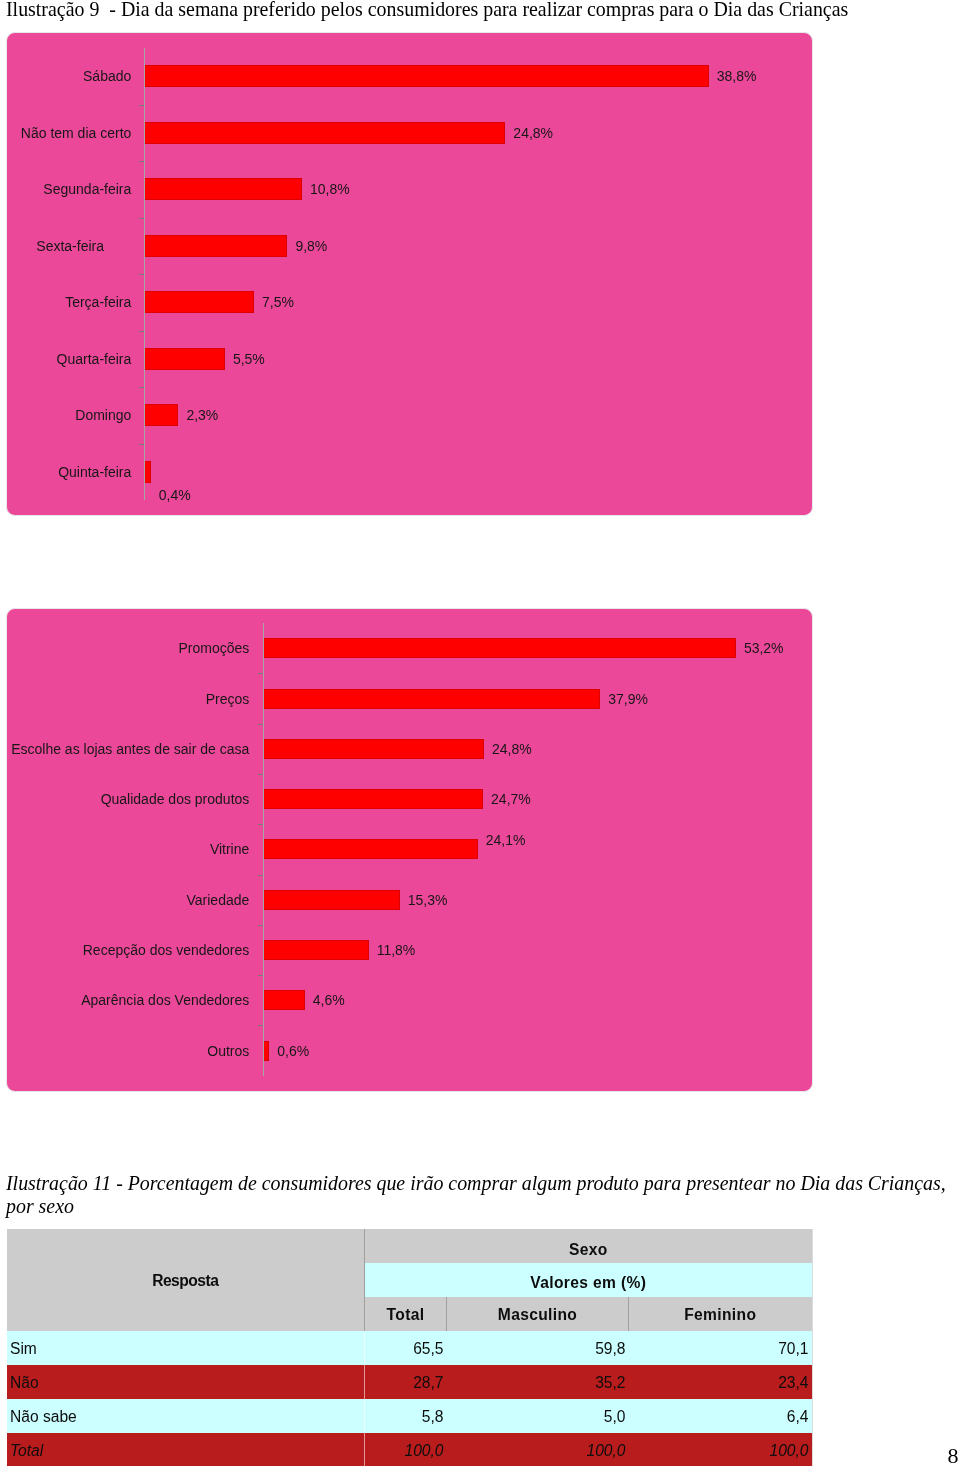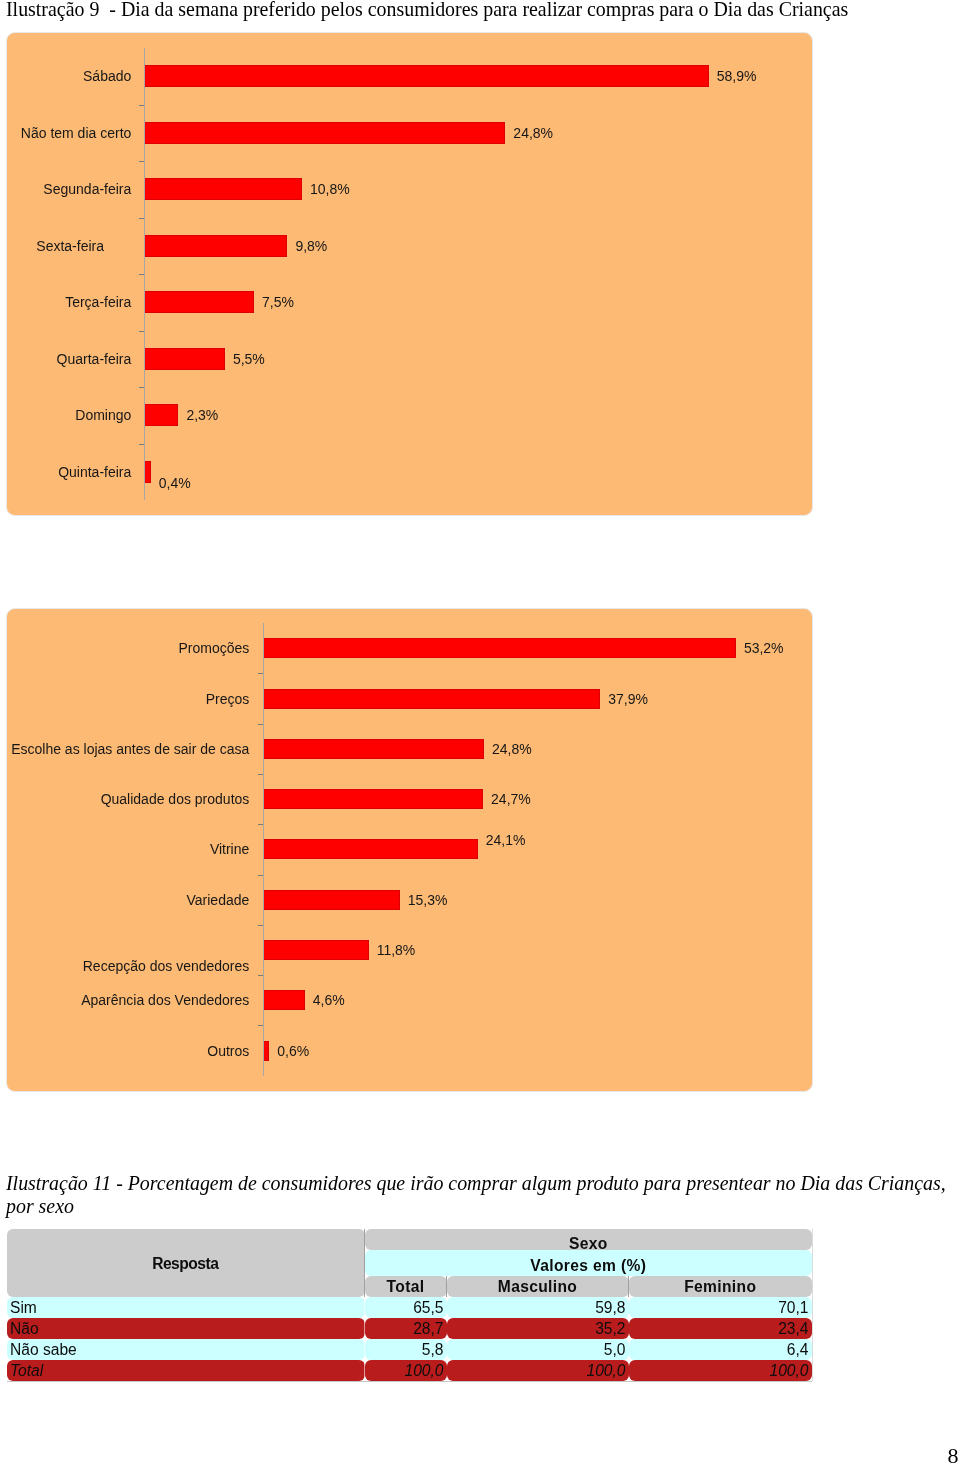--- a/index.html
+++ b/index.html
@@ -7,41 +7,41 @@
        font-family:"Liberation Serif", serif;color:#000000;
        -webkit-font-smoothing:antialiased;will-change:transform;}
   .abs{position:absolute;}
 
   
   .caption{position:absolute;font-family:"Liberation Serif",serif;
            font-size:19.9px;line-height:23.5px;color:#000;white-space:pre;}
   .caption.wrap{white-space:normal;font-style:italic;}
 
   
-  .chartbox{position:absolute;background:#fdba74;
+  .chartbox{position:absolute;background:#ec4899;
             border:1px solid #e8e8e8;border-radius:9px;box-sizing:border-box;}
 
   
   .axis{position:absolute;background:#a6a6a6;width:1.2px;}
   .tick{position:absolute;background:#7a7a7a;height:1.1px;width:5px;}
   .bar{position:absolute;background:#FF0000;
        box-shadow:inset 0 0.8px 0 0 #d40000, inset 0 -0.8px 0 0 #d40000,
                   inset -0.8px 0 0 0 #d40000;}
   .catlabel{position:absolute;font-family:"Liberation Sans",sans-serif;
             font-size:14px;color:#171717;text-align:right;white-space:nowrap;
             line-height:14px;}
   .vallabel{position:absolute;font-family:"Liberation Sans",sans-serif;
             font-size:14px;color:#171717;text-align:left;white-space:nowrap;
             line-height:14px;}
 
   
   .tbl{position:absolute;border-collapse:collapse;table-layout:fixed;
        font-family:"Liberation Sans",sans-serif;font-size:15.6px;color:#0d0d0d;
        box-shadow:0 1px 0 0 #c6c6c6, 1px 0 0 0 #dcdcdc;}
-  .tbl td{padding:0;margin:1px;vertical-align:middle;height:21px;line-height:21px;border-radius:6px;}
+  .tbl td{padding:0;margin:1px;vertical-align:middle;height:34px;line-height:21px;}
   .t-gray{background:#cccccc;}
   .t-cyan{background:#ccffff;}
   .t-rowA{background:#ccffff;}
   .t-rowB{background:#b91c1c;}
   .t-hd{font-weight:bold;text-align:center;letter-spacing:0.35px;}
   .tbl td.t-lbl{text-align:left;padding-left:3.5px;}
   .tbl td.t-num{text-align:right;padding-right:3px;}
   .t-ital{font-style:italic;}
   .t-rowhd{letter-spacing:-0.5px;}
   .vsep{border-left:1px solid #a0a0a0;}
@@ -60,21 +60,21 @@
 <body>
 
 <div class="abs" style="left:0;top:0;width:960px;height:1466px;">
 
   <div class="caption" style="left:6px;top:-2px;">Ilustração 9  - Dia da semana preferido pelos consumidores para realizar compras para o Dia das Crianças</div>
 
   <div class="chartbox" id="chart1" style="left:6px;top:32px;width:807px;height:484px;">
       <div class="axis" style="left: 137.3px; top: 15.1px; height: 452px;"></div>
       <div class="bar" style="left: 138px; top: 32.35px; width: 563.764px; height: 22px; background: rgb(255, 0, 0);"></div>
       <div class="catlabel" style="right: 680.7px; top: 36.35px;">Sábado</div>
-      <div class="vallabel" style="left: 709.764px; top: 36.35px;">58,9%</div>
+      <div class="vallabel" style="left: 709.764px; top: 36.35px;">38,8%</div>
       <div class="tick" style="left: 132.3px; top: 72px;"></div>
       <div class="bar" style="left: 138px; top: 88.85px; width: 360.344px; height: 22px; background: rgb(255, 0, 0);"></div>
       <div class="catlabel" style="right: 680.7px; top: 92.85px;">Não tem dia certo</div>
       <div class="vallabel" style="left: 506.344px; top: 92.85px;">24,8%</div>
       <div class="tick" style="left: 132.3px; top: 128px;"></div>
       <div class="bar" style="left: 138px; top: 145.35px; width: 156.924px; height: 22px; background: rgb(255, 0, 0);"></div>
       <div class="catlabel" style="right: 680.7px; top: 149.35px;">Segunda-feira</div>
       <div class="vallabel" style="left: 302.924px; top: 149.35px;">10,8%</div>
       <div class="tick" style="left: 132.3px; top: 185px;"></div>
       <div class="bar" style="left: 138px; top: 201.85px; width: 142.394px; height: 22px; background: rgb(255, 0, 0);"></div>
@@ -88,21 +88,21 @@
       <div class="bar" style="left: 138px; top: 314.85px; width: 79.915px; height: 22px; background: rgb(255, 0, 0);"></div>
       <div class="catlabel" style="right: 680.7px; top: 318.85px;">Quarta-feira</div>
       <div class="vallabel" style="left: 225.915px; top: 318.85px;">5,5%</div>
       <div class="tick" style="left: 132.3px; top: 354px;"></div>
       <div class="bar" style="left: 138px; top: 371.35px; width: 33.419px; height: 22px; background: rgb(255, 0, 0);"></div>
       <div class="catlabel" style="right: 680.7px; top: 375.35px;">Domingo</div>
       <div class="vallabel" style="left: 179.419px; top: 375.35px;">2,3%</div>
       <div class="tick" style="left: 132.3px; top: 411px;"></div>
       <div class="bar" style="left: 138px; top: 427.85px; width: 5.812px; height: 22px; background: rgb(255, 0, 0);"></div>
       <div class="catlabel" style="right: 680.7px; top: 431.85px;">Quinta-feira</div>
-      <div class="vallabel" style="left: 151.812px; top: 443px;">0,4%</div>
+      <div class="vallabel" style="left: 151.812px; top: 455px;">0,4%</div>
     </div>
 
 
   <div class="chartbox" id="chart2" style="left:6px;top:608px;width:807px;height:484px;padding-left:32px;">
       <div class="axis" style="left: 256.3px; top: 14.1px; height: 452.6px;"></div>
       <div class="bar" style="left: 257px; top: 29.2444px; width: 471.884px; height: 20px; background: rgb(255, 0, 0);"></div>
       <div class="catlabel" style="right: 562.7px; top: 32.2444px;">Promoções</div>
       <div class="vallabel" style="left: 736.884px; top: 32.2444px;">53,2%</div>
       <div class="tick" style="left: 251.3px; top: 64px;"></div>
       <div class="bar" style="left: 257px; top: 79.5333px; width: 336.173px; height: 20px; background: rgb(255, 0, 0);"></div>
@@ -119,21 +119,21 @@
       <div class="tick" style="left: 251.3px; top: 215px;"></div>
       <div class="bar" style="left: 257px; top: 230.4px; width: 213.767px; height: 20px; background: rgb(255, 0, 0);"></div>
       <div class="catlabel" style="right: 562.7px; top: 233.4px;">Vitrine</div>
       <div class="vallabel" style="left: 478.767px; top: 224px;">24,1%</div>
       <div class="tick" style="left: 251.3px; top: 266px;"></div>
       <div class="bar" style="left: 257px; top: 280.689px; width: 135.711px; height: 20px; background: rgb(255, 0, 0);"></div>
       <div class="catlabel" style="right: 562.7px; top: 283.689px;">Variedade</div>
       <div class="vallabel" style="left: 400.711px; top: 283.689px;">15,3%</div>
       <div class="tick" style="left: 251.3px; top: 316px;"></div>
       <div class="bar" style="left: 257px; top: 330.978px; width: 104.666px; height: 20px; background: rgb(255, 0, 0);"></div>
-      <div class="catlabel" style="right: 562.7px; top: 333.978px; margin-top: 16px;">Recepção dos vendedores</div>
+      <div class="catlabel" style="right: 562.7px; top: 333.978px;">Recepção dos vendedores</div>
       <div class="vallabel" style="left: 369.666px; top: 333.978px;">11,8%</div>
       <div class="tick" style="left: 251.3px; top: 366px;"></div>
       <div class="bar" style="left: 257px; top: 381.267px; width: 40.802px; height: 20px; background: rgb(255, 0, 0);"></div>
       <div class="catlabel" style="right: 562.7px; top: 384.267px;">Aparência dos Vendedores</div>
       <div class="vallabel" style="left: 305.802px; top: 384.267px;">4,6%</div>
       <div class="tick" style="left: 251.3px; top: 416px;"></div>
       <div class="bar" style="left: 257px; top: 431.556px; width: 5.322px; height: 20px; background: rgb(255, 0, 0);"></div>
       <div class="catlabel" style="right: 562.7px; top: 434.556px;">Outros</div>
       <div class="vallabel" style="left: 270.322px; top: 434.556px;">0,6%</div>
     </div>

